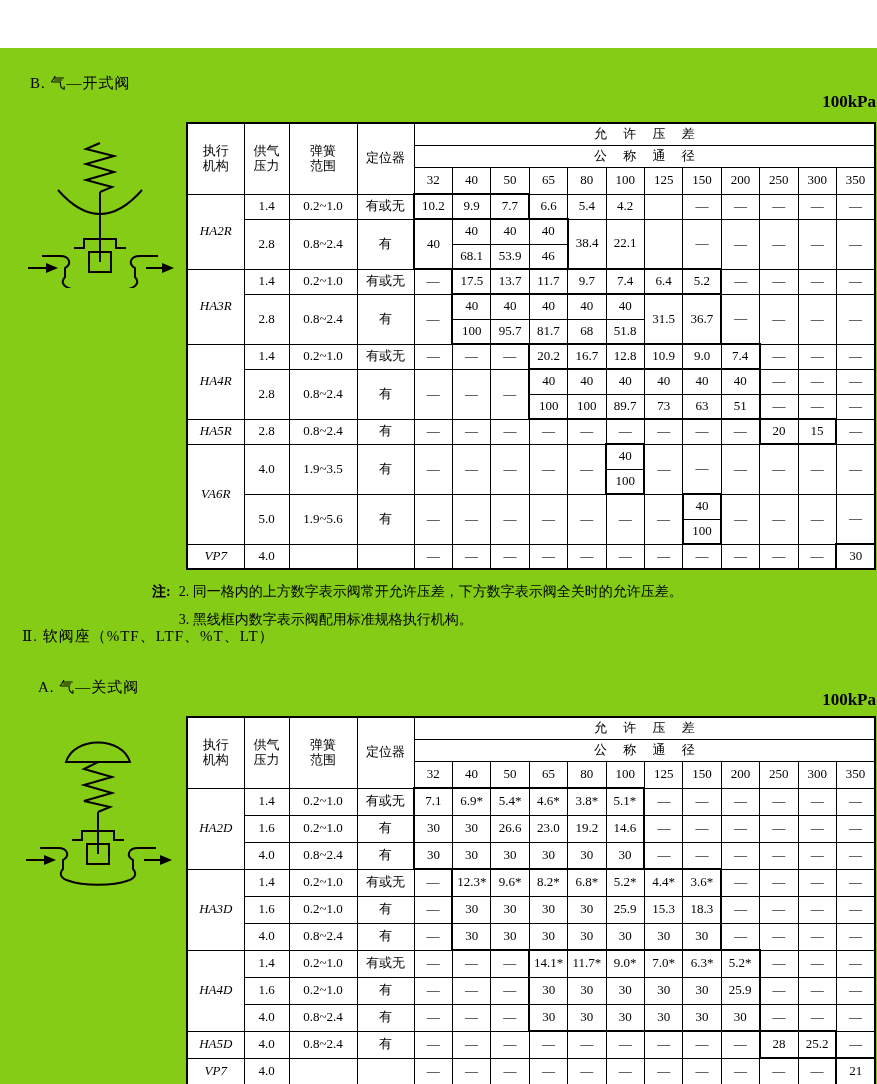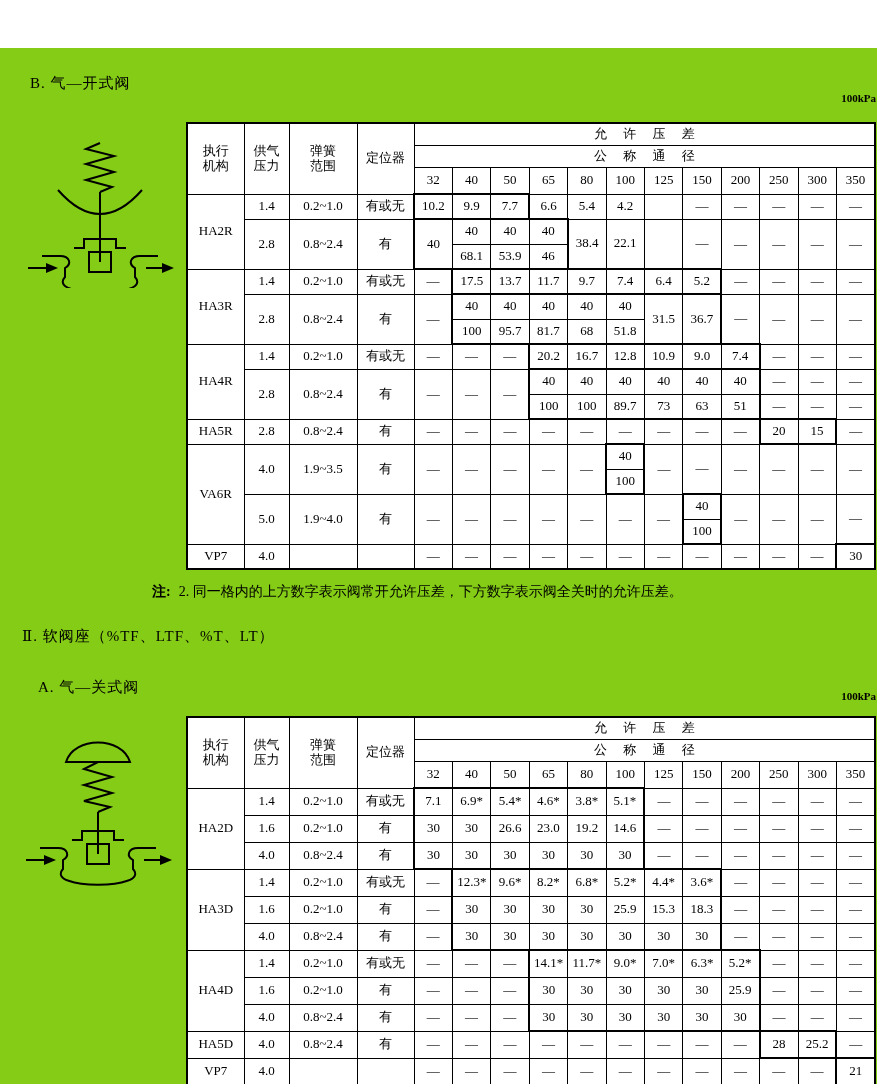--- a/index.html
+++ b/index.html
@@ -1,31 +1,31 @@
 <!DOCTYPE html>
 <html><head>
 <meta charset="utf-8">
 <style>
   html,body{margin:0;padding:0;background:#fff;}
   .doc{position:relative;width:877px;height:1084px;background:#84cc16;color:#000;
        font-family:"Liberation Serif","DejaVu Serif",serif;overflow:hidden;margin-top:48px;}
   .abs{position:absolute;}
   .title{font-size:15px;letter-spacing:1px;}
-  .kpa{width:690px;text-align:right;font-weight:bold;font-size:11px;}
+  .kpa{width:690px;text-align:right;font-weight:bold;font-size:17px;}
   table.ptab{border-collapse:collapse;table-layout:fixed;width:690px;border:2px solid #000;background:#fff;}
   table.ptab td{border:1px solid #000;text-align:center;vertical-align:middle;
        font-size:13px;line-height:1.12;padding:0;overflow:hidden;}
   td.ft{border-top-width:2px!important}
   td.fb{border-bottom-width:2px!important}
   td.fl{border-left-width:2px!important}
   td.fr{border-right-width:2px!important}
   td.hd{font-size:13.5px;line-height:1.35;}
   td.wsp{word-spacing:13px;font-size:14px;}
   td.sz{font-size:13.5px;}
-  td.lbl{font-size:13.5px;}
+  td.lbl{font-size:13.5px;font-style:italic;}
   #t1 tr{height:25px;} #t2 tr{height:27px;}
   .notes{display:flex;font-size:14px;}
   .notes .pfx{font-weight:bold;margin-right:8px;white-space:nowrap;}
   .notes .line{line-height:28px;white-space:nowrap;}
   .icon svg{display:block;}
 </style>
 </head>
 <body>
 
 <div class="doc">
@@ -267,21 +267,21 @@
             <td rowspan="2">—</td>
             <td rowspan="2">—</td>
             <td rowspan="2">—</td>
             <td rowspan="2">—</td>
           </tr>
           <tr>
             <td class="fb fl fr">100</td>
           </tr>
           <tr>
             <td rowspan="2">5.0</td>
-            <td rowspan="2">1.9~4.0</td>
+            <td rowspan="2">1.9~5.6</td>
             <td rowspan="2">有</td>
             <td rowspan="2">—</td>
             <td rowspan="2">—</td>
             <td rowspan="2">—</td>
             <td rowspan="2">—</td>
             <td rowspan="2">—</td>
             <td rowspan="2">—</td>
             <td rowspan="2">—</td>
             <td class="ft fl fr">40</td>
             <td rowspan="2">—</td>
@@ -311,20 +311,21 @@
             <td class="ft fb fl fr">30</td>
           </tr>
         </tbody>
     </table>
   </div>
 
   <div class="abs notes" style="left:152px;top:530px;">
     <div class="pfx line">注:</div>
     <div>
       <div class="line">2. 同一格内的上方数字表示阀常开允许压差，下方数字表示阀全关时的允许压差。</div>
+      <div class="line">3. 黑线框内数字表示阀配用标准规格执行机构。</div>
     </div>
   </div>
 
   <div class="abs title" style="left:22px;top:579px;">Ⅱ. 软阀座（%TF、LTF、%T、LT）</div>
 
   <div class="abs title" style="left:38px;top:630px;">A. 气—关式阀</div>
 
   <div class="abs kpa" style="left:186px;top:642px;">100kPa</div>
 
   <div class="abs icon" style="left:22px;top:688px;">

